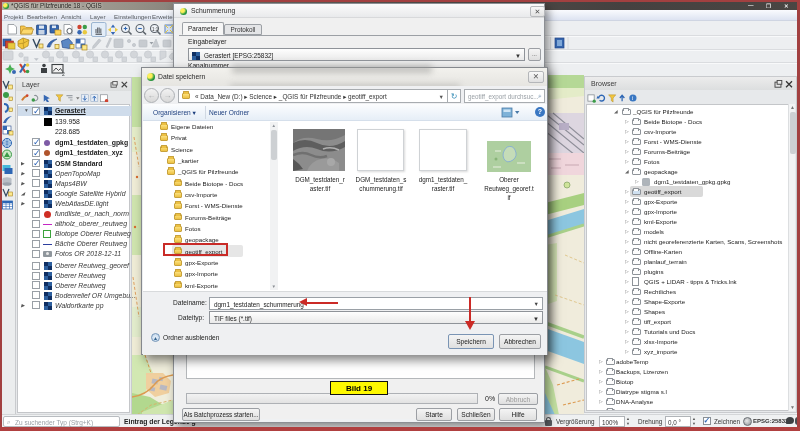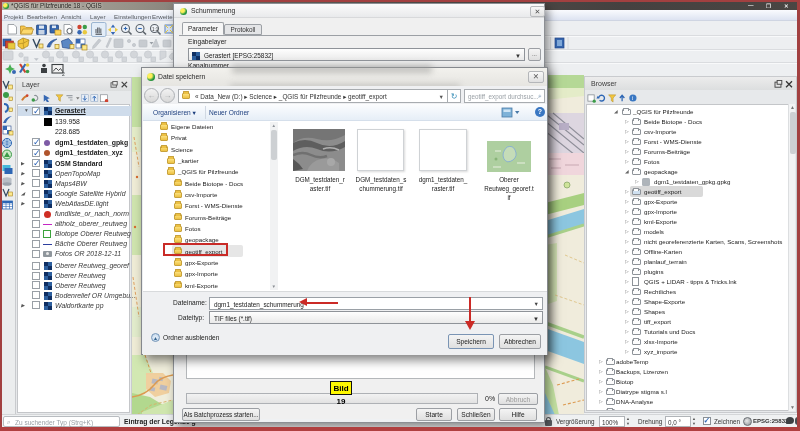--- a/index.html
+++ b/index.html
@@ -677,21 +677,21 @@
 
     <div style="position:absolute;left:9px;top:290px;width:349px;height:71px;background:#fff;border:1px solid #b4b7ba;"></div>
     <div style="position:absolute;left:9px;top:375px;width:292px;height:11px;background:linear-gradient(#f2f2f2,#e2e2e2);border:1px solid #aeb1b5;"></div>
     <div style="position:absolute;left:308px;top:377px;font-size:7px;color:#222;">0%</div>
     <div class="btn" style="left:321px;top:375px;width:40px;height:12px;line-height:11px;color:#9b9b9b;">Abbruch</div>
     <div class="btn" style="left:5px;top:390px;width:78px;height:13px;line-height:12px;font-size:6.3px;">Als Batchprozess starten...</div>
     <div class="btn" style="left:239px;top:390px;width:36px;height:13px;line-height:12px;">Starte</div>
     <div class="btn" style="left:280px;top:390px;width:38px;height:13px;line-height:12px;">Schließen</div>
     <div class="btn" style="left:322px;top:390px;width:38px;height:13px;line-height:12px;">Hilfe</div>
 
-    <div style="position:absolute;left:153px;top:363px;width:22px;height:14px;background:#fef800;border:1px solid #111;font-size:8px;font-weight:bold;color:#000;text-align:center;line-height:13px;">Bild 19</div>
+    <div style="position:absolute;left:153px;top:363px;width:58px;height:14px;background:#fef800;border:1px solid #111;font-size:8px;font-weight:bold;color:#000;text-align:center;line-height:13px;">Bild 19</div>
   </div>
 </div>
 
 <div class="abs" id="dlg2">
   <div style="position:absolute;left:0;top:0;width:100%;height:18px;background:linear-gradient(#f2f1ed,#e6e5e1);"></div>
   <div style="position:absolute;left:5px;top:5px;width:8px;height:8px;border-radius:50%;background:radial-gradient(circle at 35% 35%, #fdee5a 0 30%, #299a3f 60%, #1d7a30 100%);"></div>
   <div class="dtitle" style="left:16px; top:5px;">Datei speichern</div>
   <div style="position:absolute;left:386px;top:3px;width:16px;height:12px;background:linear-gradient(#f8f8f8,#e0e0e0);border:1px solid #b4b6b9;border-radius:2px;color:#555;font-size:7.5px;text-align:center;line-height:10px;">✕</div>
   <div style="position:absolute;left:90px;top:-3px;width:200px;height:8px;background:#9a9a98;filter:blur(3px);opacity:0.55;"></div>
   <div style="position:absolute;left:88px;top:16px;width:230px;height:7px;background:#a8a8a6;filter:blur(3px);opacity:0.5;"></div>

